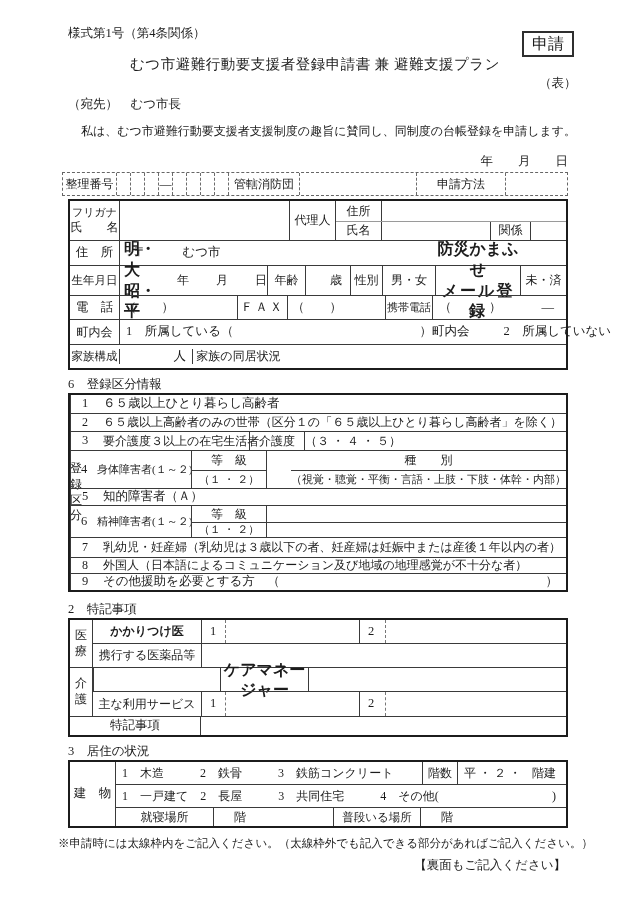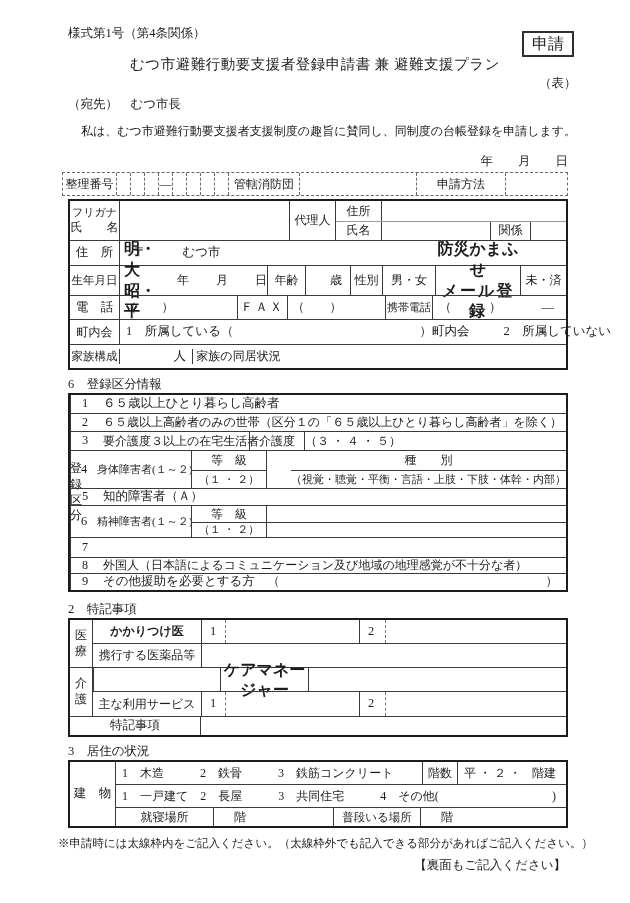--- a/index.html
+++ b/index.html
@@ -206,20 +206,21 @@
           <div class="cell ctr f12" style="height:16px;">等　級</div>
           <div class="cell ctr bt f11 spacer">（１ ・ ２）</div>
         </div>
         <div class="col bl" style="flex:1;">
           <div class="cell" style="height:16px;"></div>
           <div class="cell bt spacer"></div>
         </div>
       </div>
       <div class="row bt f12" style="height:20px;">
         <span class="cell num">7</span>
+        <span class="cell txt">乳幼児・妊産婦（乳幼児は３歳以下の者、妊産婦は妊娠中または産後１年以内の者）</span>
       </div>
       <div class="row bt f12" style="height:16px;">
         <span class="cell num">8</span>
         <span class="cell txt">外国人（日本語によるコミュニケーション及び地域の地理感覚が不十分な者）</span>
       </div>
       <div class="row bt spacer">
         <span class="cell num">9</span>
         <span class="cell">その他援助を必要とする方　（</span>
         <span class="spacer"></span>
         <span class="cell" style="padding-right:8px;">）</span>

